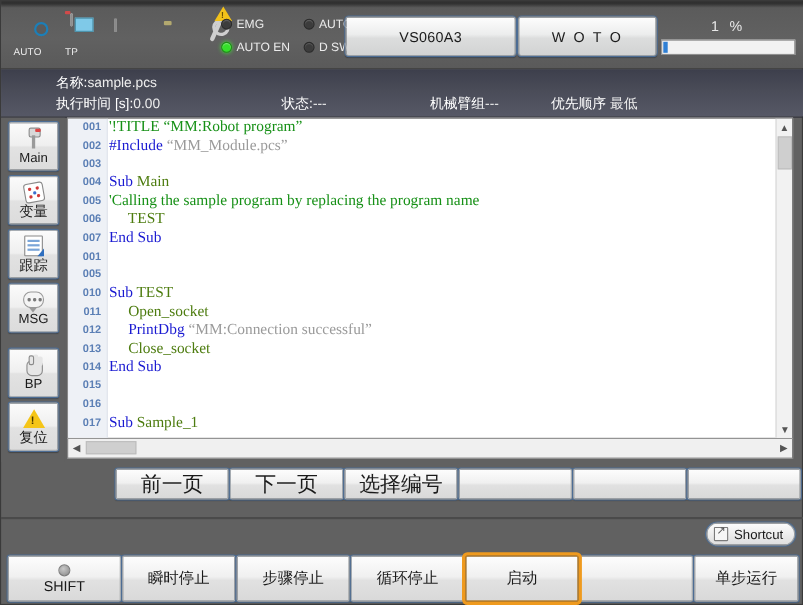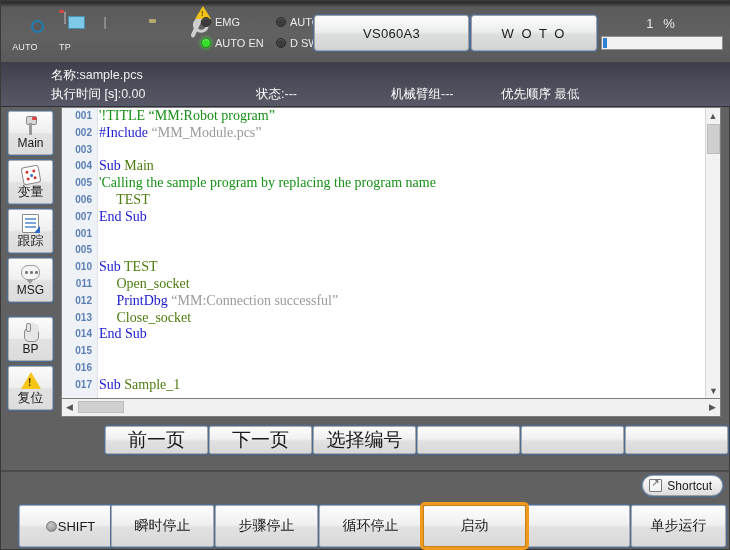--- a/index.html
+++ b/index.html
@@ -203,21 +203,21 @@
     position:absolute; top:3px; height:42px; width:103px;
     background:linear-gradient(#fdfdfd,#f0f0f0 46%,#e1e1e1 54%,#d9d9d9);
     border:1px solid #a5abb1; border-radius:2px;
     box-shadow:0 0 0 1px #4d6d94, 0 1px 1px rgba(0,0,0,.3);
     display:flex;align-items:center;justify-content:center;
     font-size:14px; color:#1a1a1a;
   }
   .bbtn.b0{left:6px;} .bbtn.b1{left:110px;} .bbtn.b2{left:214px;}
   .bbtn.b3{left:318px;} .bbtn.b4{left:422px;} .bbtn.b5{left:526px;} .bbtn.b6{left:630px; width:95px;}
   .bbtn.sel{ box-shadow:0 0 0 3px #ef9a1e; border-color:#c9821a; z-index:3; }
-  .shiftbtn{ gap:1px; font-size:13px;margin-left:12px; }
+  .shiftbtn{ flex-direction:column; gap:1px; font-size:13px; }
   .shiftdot{ width:11px;height:11px;border-radius:50%;background:radial-gradient(circle at 40% 35%,#c8c8c8,#888);border:1px solid #7d7d7d; }
 </style>
 </head>
 <body>
 
 <div class="app">
 
   <div class="topbar">
 
     <div class="status-icons">

